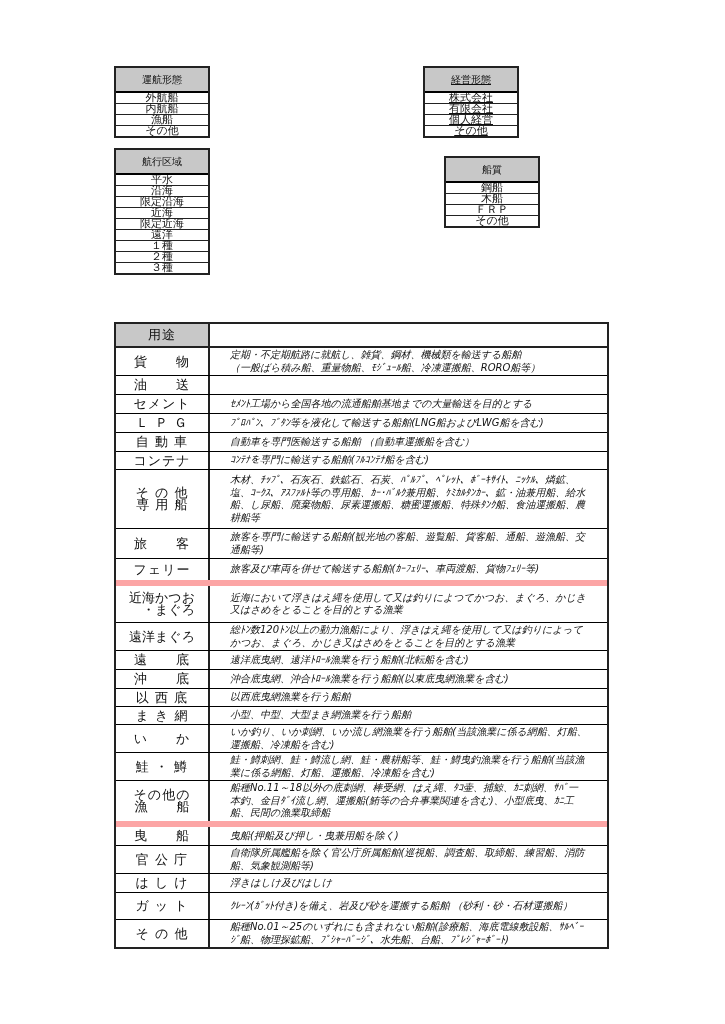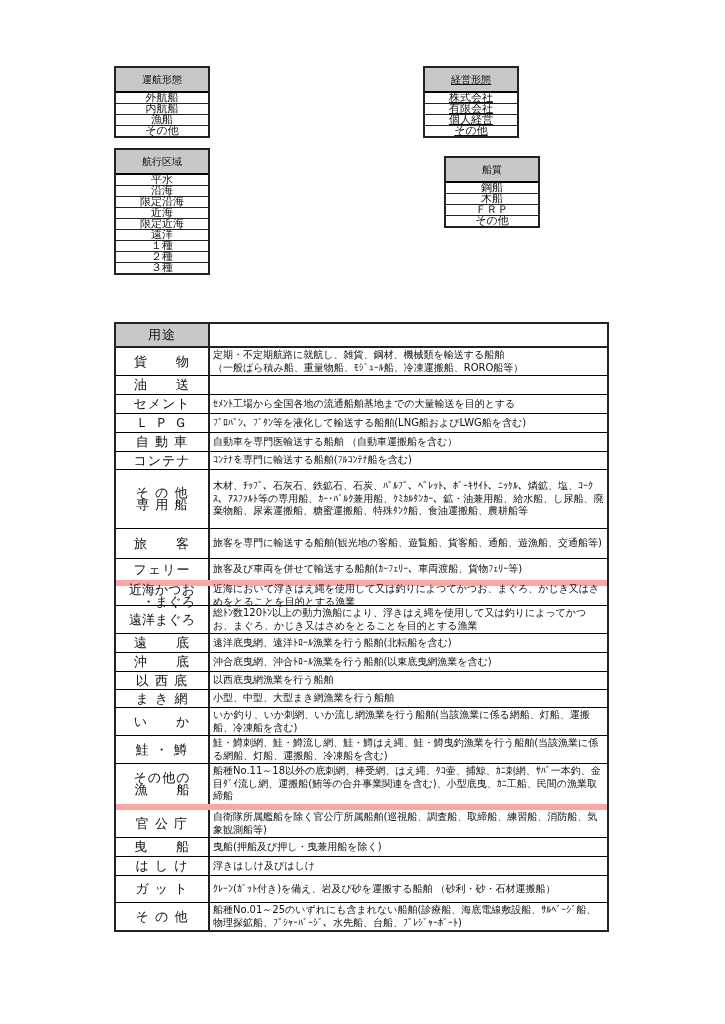--- a/index.html
+++ b/index.html
@@ -13,22 +13,22 @@
   .small-table .row:last-child { border-bottom:none; }
 
   #usage { position:absolute; left:114px; top:322px; width:495px; border:2px solid #222;
            box-sizing:border-box; background:#fff; }
   #usage .r { display:flex; border-bottom:1px solid #000000; box-sizing:border-box; }
   #usage .r:last-child { border-bottom:none; }
   #usage .r.thick { border-bottom:6px solid #fca5a5; }
   #usage .c1 { width:92px; flex:none; border-right:2px solid #222; display:flex;
                align-items:center; justify-content:center; text-align:right;
                font-size:13px; line-height:12px; letter-spacing:1px; white-space:pre-line; }
-  #usage .c2 { flex:1; padding:1px 3px; display:flex; align-items:center;
-               font-size:10px; line-height:12.5px; }
+  #usage .c2 { flex:1; padding:1px 20px; display:flex; align-items:center;
+               font-size:10px; line-height:12.5px;font-style:italic; }
   #usage .head .c1 { background:#c8c8c8; }
 </style>
 </head>
 <body>
 
 <div class="small-table" style="left:114px;top:66px;width:92px;">
   <div class="hdr">運航形態</div>
   <div class="row">外航船</div>
   <div class="row">内航船</div>
   <div class="row">漁船</div>
@@ -99,21 +99,21 @@
       <div class="c2">木材、ﾁｯﾌﾟ、石灰石、鉄鉱石、石炭、ﾊﾟﾙﾌﾟ、ﾍﾟﾚｯﾄ、ﾎﾞｰｷｻｲﾄ、ﾆｯｹﾙ、燐鉱、塩、ｺｰｸｽ、ｱｽﾌｧﾙﾄ等の専用船、ｶｰ･ﾊﾞﾙｸ兼用船、ｹﾐｶﾙﾀﾝｶｰ、鉱・油兼用船、給水船、し尿船、廃棄物船、尿素運搬船、糖蜜運搬船、特殊ﾀﾝｸ船、食油運搬船、農耕船等</div>
     </div>
   <div class="r" style="height:30px">
       <div class="c1">旅　　客</div>
       <div class="c2">旅客を専門に輸送する船舶(観光地の客船、遊覧船、貨客船、通船、遊漁船、交通船等)</div>
     </div>
   <div class="r thick" style="height:27px">
       <div class="c1">フェリー</div>
       <div class="c2">旅客及び車両を併せて輸送する船舶(ｶｰﾌｪﾘｰ、車両渡船、貨物ﾌｪﾘｰ等)</div>
     </div>
-  <div class="r" style="height:20px">
+  <div class="r" style="height:37px">
       <div class="c1" style="letter-spacing:0">近海かつお
 ・まぐろ</div>
       <div class="c2">近海において浮きはえ縄を使用して又は釣りによつてかつお、まぐろ、かじき又はさめをとることを目的とする漁業</div>
     </div>
   <div class="r" style="height:28px">
       <div class="c1" style="letter-spacing:0">遠洋まぐろ</div>
       <div class="c2">総ﾄﾝ数120ﾄﾝ以上の動力漁船により、浮きはえ縄を使用して又は釣りによってかつお、まぐろ、かじき又はさめをとることを目的とする漁業</div>
     </div>
   <div class="r" style="height:19px">
       <div class="c1">遠　　底</div>
@@ -130,34 +130,34 @@
   <div class="r" style="height:18px">
       <div class="c1">ま き 網</div>
       <div class="c2">小型、中型、大型まき網漁業を行う船舶</div>
     </div>
   <div class="r" style="height:28px">
       <div class="c1">い　　か</div>
       <div class="c2">いか釣り、いか刺網、いか流し網漁業を行う船舶(当該漁業に係る網船、灯船、運搬船、冷凍船を含む)</div>
     </div>
   <div class="r" style="height:28px">
       <div class="c1">鮭 ・ 鱒</div>
-      <div class="c2">鮭・鱒刺網、鮭・鱒流し網、鮭・鱒はえ縄、鮭・鱒曳釣漁業を行う船舶(当該漁業に係る網船、灯船、運搬船、冷凍船を含む)</div>
+      <div class="c2">鮭・鱒刺網、鮭・鱒流し網、鮭・農耕船等、鮭・鱒曳釣漁業を行う船舶(当該漁業に係る網船、灯船、運搬船、冷凍船を含む)</div>
     </div>
   <div class="r thick" style="height:46px">
       <div class="c1">その他の
 漁　　船</div>
       <div class="c2">船種No.11～18以外の底刺網、棒受網、はえ縄、ﾀｺ壷、捕鯨、ｶﾆ刺網、ｻﾊﾞ一本釣、金目ﾀﾞｲ流し網、運搬船(鮪等の合弁事業関連を含む)、小型底曳、ｶﾆ工船、民間の漁業取締船</div>
     </div>
+  <div class="r" style="height:19px">
+      <div class="c1">曳　　船</div>
+      <div class="c2">曳船(押船及び押し・曳兼用船を除く)</div>
+    </div>
   <div class="r" style="height:28px">
       <div class="c1">官 公 庁</div>
       <div class="c2">自衛隊所属艦船を除く官公庁所属船舶(巡視船、調査船、取締船、練習船、消防船、気象観測船等)</div>
-    </div>
-  <div class="r" style="height:19px">
-      <div class="c1">曳　　船</div>
-      <div class="c2">曳船(押船及び押し・曳兼用船を除く)</div>
     </div>
   <div class="r" style="height:19px">
       <div class="c1">は し け</div>
       <div class="c2">浮きはしけ及びはしけ</div>
     </div>
   <div class="r" style="height:27px">
       <div class="c1">ガ ッ ト</div>
       <div class="c2">ｸﾚｰﾝ(ｶﾞｯﾄ付き)を備え、岩及び砂を運搬する船舶 （砂利・砂・石材運搬船）</div>
     </div>
   <div class="r" style="height:27px">

